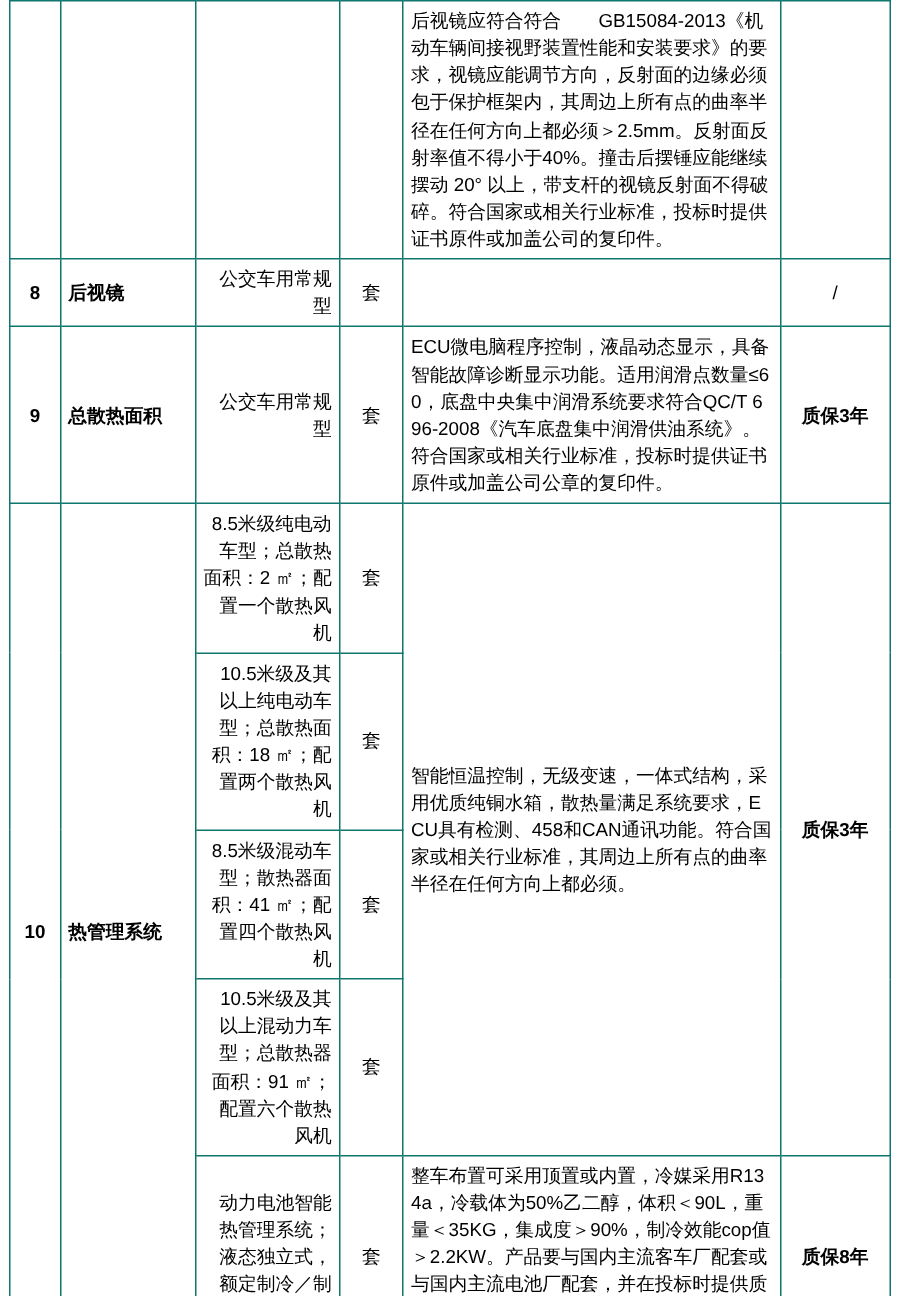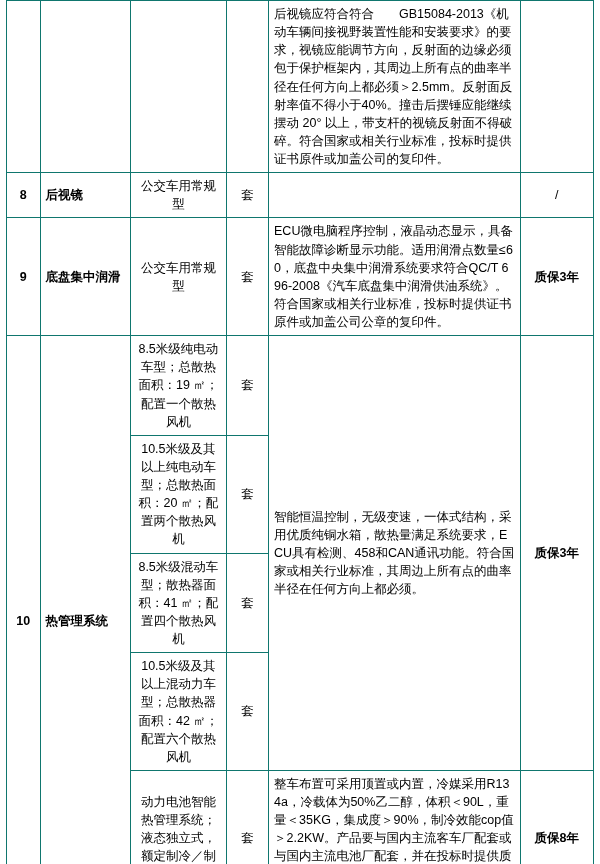--- a/index.html
+++ b/index.html
@@ -27,21 +27,21 @@
   table.spec td {
     border: 1px solid #0f766e;
     vertical-align: middle;
     padding: 4px 5px;
     font-size: 12.5px;
     line-height: 1.45;
     word-break: break-all;
   }
   .c-idx { width: 32px; text-align: center; }
   .c-name { width: 86px; }
-  .c-spec { width: 92px; text-align: center; margin-left: 22px; }
+  .c-spec { width: 92px; text-align: right; margin-left: 22px; }
   .c-unit { width: 40px; text-align: center; }
   .c-desc { width: 240px; text-align: left; }
   .c-warr { width: 70px; text-align: center; }
   .top-partial td { border-top: none; }
   .bold { font-weight: bold; }
 </style>
 </head>
 <body>
 
 <div class="page">
@@ -69,45 +69,45 @@
         <td class="c-idx bold">8</td>
         <td class="c-name bold">后视镜</td>
         <td class="c-spec">公交车用常规型</td>
         <td class="c-unit">套</td>
         <td class="c-desc"></td>
         <td class="c-warr">/</td>
       </tr>
 
       <tr>
         <td class="c-idx bold">9</td>
-        <td class="c-name bold">底盘集中润滑</td>
+        <td class="c-name bold">总散热面积</td>
         <td class="c-spec">公交车用常规型</td>
         <td class="c-unit">套</td>
         <td class="c-desc">ECU微电脑程序控制，液晶动态显示，具备智能故障诊断显示功能。适用润滑点数量≤60，底盘中央集中润滑系统要求符合QC/T 696-2008《汽车底盘集中润滑供油系统》。符合国家或相关行业标准，投标时提供证书原件或加盖公司公章的复印件。</td>
         <td class="c-warr bold">质保3年</td>
       </tr>
 
       <tr>
         <td class="c-idx bold" rowspan="5">10</td>
         <td class="c-name bold" rowspan="5">热管理系统</td>
-        <td class="c-spec">8.5米级纯电动车型；总散热面积：19 ㎡；配置一个散热风机</td>
+        <td class="c-spec">8.5米级纯电动车型；总散热面积：2 ㎡；配置一个散热风机</td>
         <td class="c-unit">套</td>
         <td class="c-desc" rowspan="4">智能恒温控制，无级变速，一体式结构，采用优质纯铜水箱，散热量满足系统要求，ECU具有检测、458和CAN通讯功能。符合国家或相关行业标准，其周边上所有点的曲率半径在任何方向上都必须。</td>
         <td class="c-warr bold" rowspan="4">质保3年</td>
       </tr>
       <tr>
-        <td class="c-spec">10.5米级及其以上纯电动车型；总散热面积：20 ㎡；配置两个散热风机</td>
+        <td class="c-spec">10.5米级及其以上纯电动车型；总散热面积：18 ㎡；配置两个散热风机</td>
         <td class="c-unit">套</td>
       </tr>
       <tr>
         <td class="c-spec">8.5米级混动车型；散热器面积：41 ㎡；配置四个散热风机</td>
         <td class="c-unit">套</td>
       </tr>
       <tr>
-        <td class="c-spec">10.5米级及其以上混动力车型；总散热器面积：42 ㎡；配置六个散热风机</td>
+        <td class="c-spec">10.5米级及其以上混动力车型；总散热器面积：91 ㎡；配置六个散热风机</td>
         <td class="c-unit">套</td>
       </tr>
       <tr>
         <td class="c-spec">动力电池智能热管理系统；液态独立式，额定制冷／制热5KW</td>
         <td class="c-unit">套</td>
         <td class="c-desc">整车布置可采用顶置或内置，冷媒采用R134a，冷载体为50%乙二醇，体积＜90L，重量＜35KG，集成度＞90%，制冷效能cop值＞2.2KW。产品要与国内主流客车厂配套或与国内主流电池厂配套，并在投标时提供质量检测合格报告原件或加盖公司公章的复印件。</td>
         <td class="c-warr bold">质保8年</td>
       </tr>
     </tbody>
   </table>

